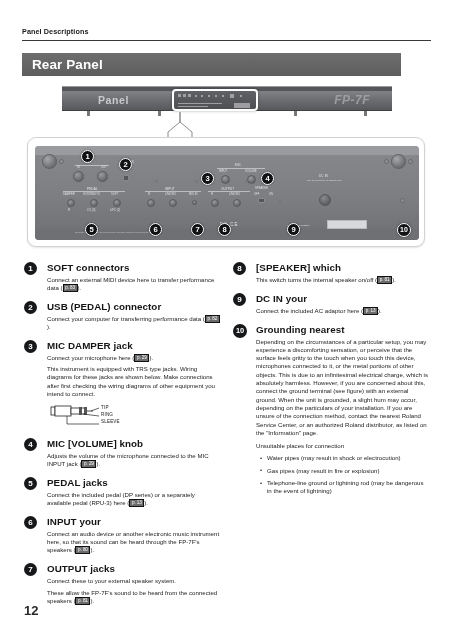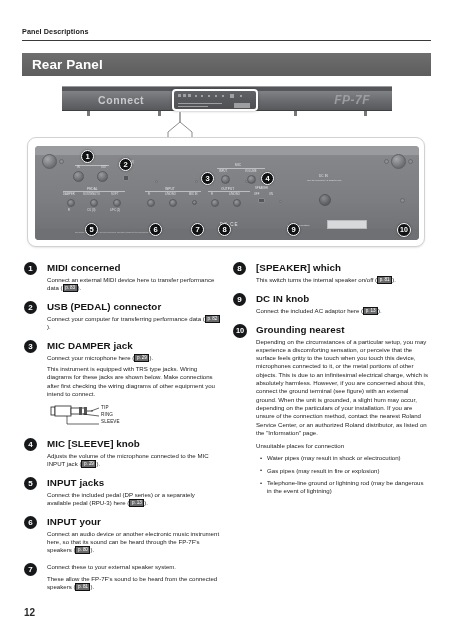--- a/index.html
+++ b/index.html
@@ -39,21 +39,21 @@
     width: 409px;
     height: 1px;
     background: #3a3a3a;
   }
 
   
   .section-bar {
     position: absolute;
     left: 22px;
     top: 53px;
-    width: 409px;
+    width: 379px;
     height: 23px;
     background: #626262;
     background: linear-gradient(to bottom, #6e6e6e 0%, #5d5d5d 100%);
   }
   .section-bar span {
     position: absolute;
     left: 10px;
     top: 4px;
     font-size: 13.5px;
     font-weight: bold;
@@ -341,40 +341,40 @@
     font-size:6.1px;
     line-height:8.3px;
     color:#232323;
   }
 
   
   .folio {
     position:absolute;
     left:24px;
     bottom:22px;
-    font-size:10px;
+    font-size:13px;
     font-weight:bold;
     color:#2a2a2a;
   }
 </style>
 </head>
 <body>
 
 <div class="page">
 
   <div class="running-head">Panel Descriptions</div>
   <div class="head-rule"></div>
 
   <div class="section-bar">
     <span>Rear Panel</span>
   </div>
 
   <div class="photo-wrap">
     <div class="piano-body">
-      <div class="brand-roland">Connect</div>
+      <div class="brand-roland">Panel</div>
       <div class="brand-model">FP-7F</div>
       <div class="zoom-frame">
         <i style="left:4px;top:3px;width:3px;height:3px"></i>
         <i style="left:9px;top:3px;width:3px;height:3px"></i>
         <i style="left:14px;top:3px;width:3px;height:3px"></i>
         <i style="left:21px;top:4px;width:2px;height:2px"></i>
         <i style="left:27px;top:4px;width:2px;height:2px"></i>
         <i style="left:34px;top:4px;width:2px;height:2px"></i>
         <i style="left:41px;top:4px;width:2px;height:2px"></i>
         <i style="left:48px;top:4px;width:2px;height:2px"></i>
@@ -494,21 +494,21 @@
       <div class="co" style="left:183px;top:77px">8</div>
       <div class="co" style="left:252px;top:77px">9</div>
       <div class="co" style="right:8px;top:77px;width:14px;height:14px;line-height:12px;font-size:7px">10</div>
     </div>
   </div>
 
   <div class="col col-left">
 
     <div class="item">
       <div class="num">1</div>
-      <h3>MIDI concerned</h3>
+      <h3>SOFT connectors</h3>
       <p><span>Connect an external MIDI device here to transfer performance data (</span><span class="pref">p. 83</span><span>).</span></p>
     </div>
 
     <div class="item">
       <div class="num">2</div>
       <h3>USB (PEDAL) connector</h3>
       <p><span>Connect your computer for transferring performance data (</span><span class="pref">p. 82</span><span>).</span></p>
     </div>
 
     <div class="item">
@@ -529,55 +529,56 @@
           <path d="M20 13 L20 21 L52 21" stroke="#222" stroke-width=".7" fill="none"></path>
         </svg>
         <div class="lab" style="left:54px;top:2px">TIP</div>
         <div class="lab" style="left:54px;top:9px">RING</div>
         <div class="lab" style="left:54px;top:16px">SLEEVE</div>
       </div>
     </div>
 
     <div class="item">
       <div class="num">4</div>
-      <h3>MIC [SLEEVE] knob</h3>
+      <h3>MIC [VOLUME] knob</h3>
       <p><span>Adjusts the volume of the microphone connected to the MIC INPUT jack (</span><span class="pref">p. 29</span><span>).</span></p>
     </div>
 
     <div class="item">
       <div class="num">5</div>
-      <h3>INPUT jacks</h3>
+      <h3>PEDAL jacks</h3>
       <p><span>Connect the included pedal (DP series) or a separately available pedal (RPU-3) here (</span><span class="pref">p. 13</span><span>).</span></p>
     </div>
 
     <div class="item">
       <div class="num">6</div>
       <h3>INPUT your</h3>
       <p><span>Connect an audio device or another electronic music instrument here, so that its sound can be heard through the FP-7F's speakers (</span><span class="pref">p. 80</span><span>).</span></p>
     </div>
 
     <div class="item">
       <div class="num">7</div>
+      <h3>OUTPUT jacks</h3>
       <p>Connect these to your external speaker system.</p>
       <p><span>These allow the FP-7F's sound to be heard from the connected speakers (</span><span class="pref">p. 81</span><span>).</span></p>
     </div>
 
   </div>
 
   <div class="col col-right">
 
     <div class="item">
       <div class="num">8</div>
       <h3>[SPEAKER] which</h3>
       <p><span>This switch turns the internal speaker on/off (</span><span class="pref">p. 81</span><span>).</span></p>
     </div>
 
     <div class="item">
       <div class="num">9</div>
-      <h3>DC IN knob</h3>
+      <h3>DC IN your</h3>
       <p><span>Connect the included AC adaptor here (</span><span class="pref">p. 13</span><span>).</span></p>
     </div>
 
     <div class="item">
       <div class="num wide">10</div>
       <h3>Grounding nearest</h3>
       <p>Depending on the circumstances of a particular setup, you may experience a discomforting sensation, or perceive that the surface feels gritty to the touch when you touch this device, microphones connected to it, or the metal portions of other objects. This is due to an infinitesimal electrical charge, which is absolutely harmless. However, if you are concerned about this, connect the ground terminal (see figure) with an external ground. When the unit is grounded, a slight hum may occur, depending on the particulars of your installation. If you are unsure of the connection method, contact the nearest Roland Service Center, or an authorized Roland distributor, as listed on the "Information" page.</p>
       <div class="sub-head">Unsuitable places for connection</div>
       <ul class="bullets">
         <li>Water pipes (may result in shock or electrocution)</li>

